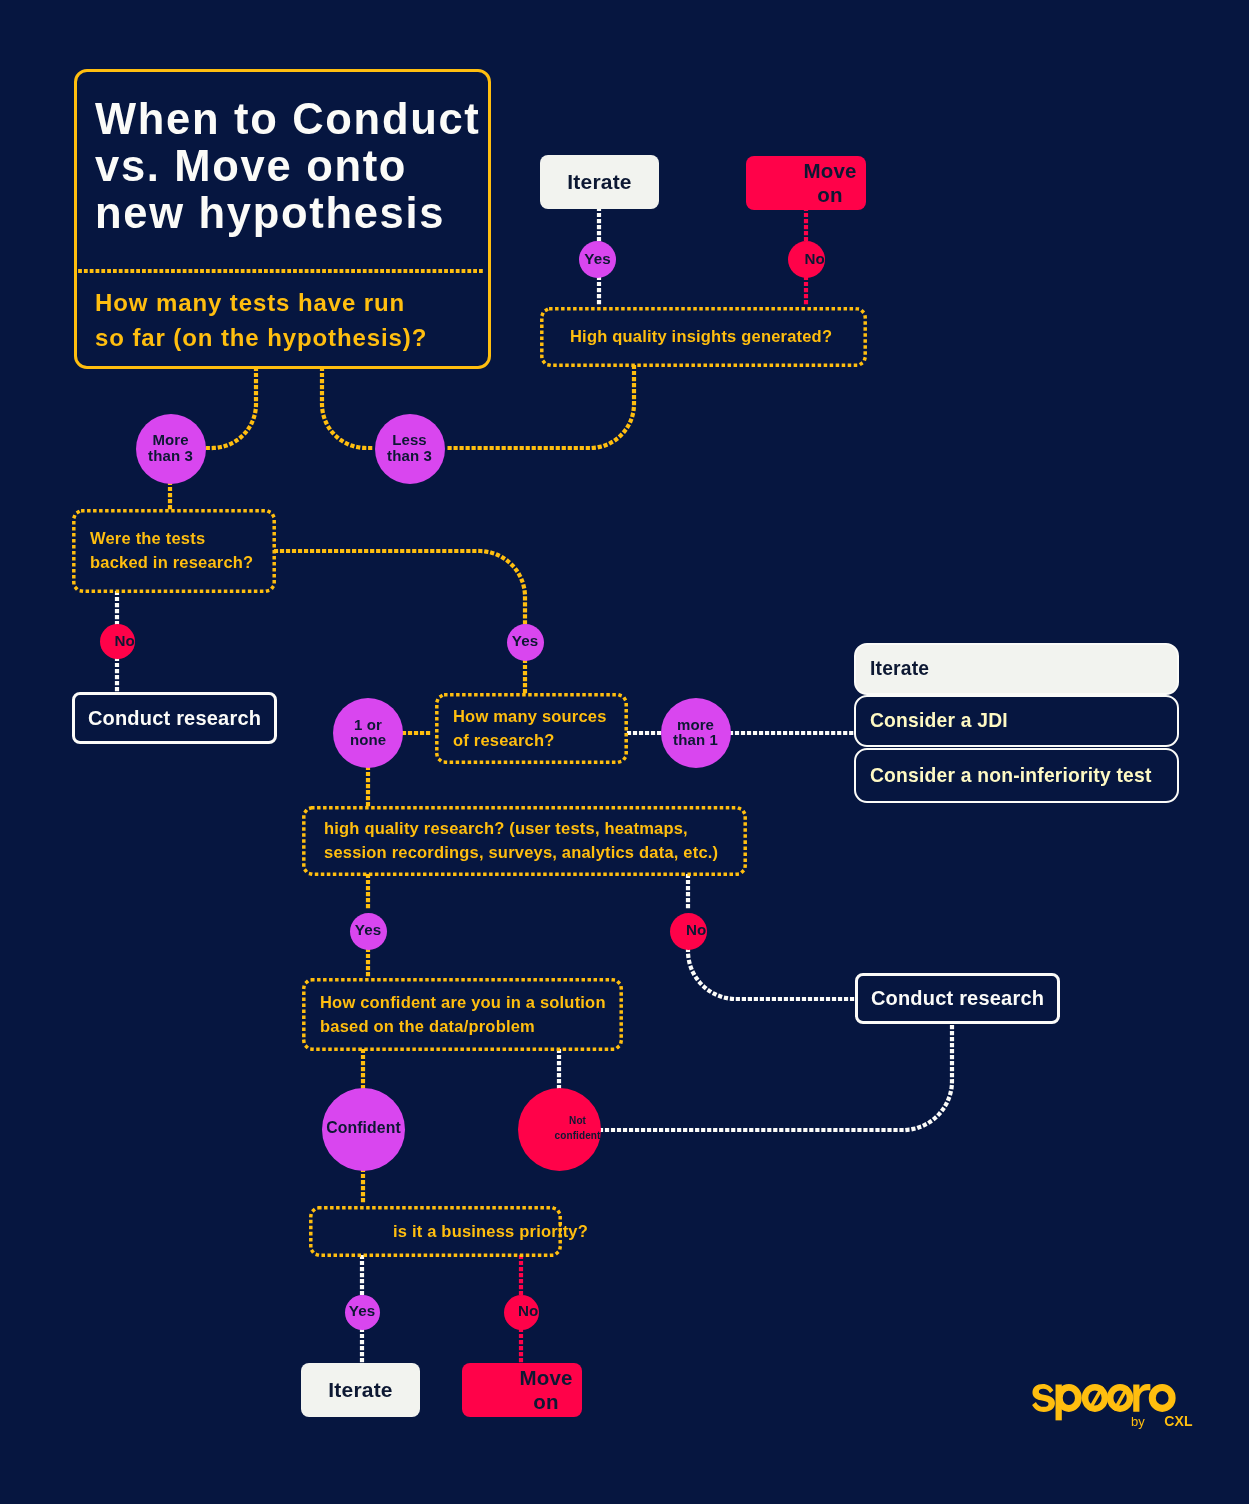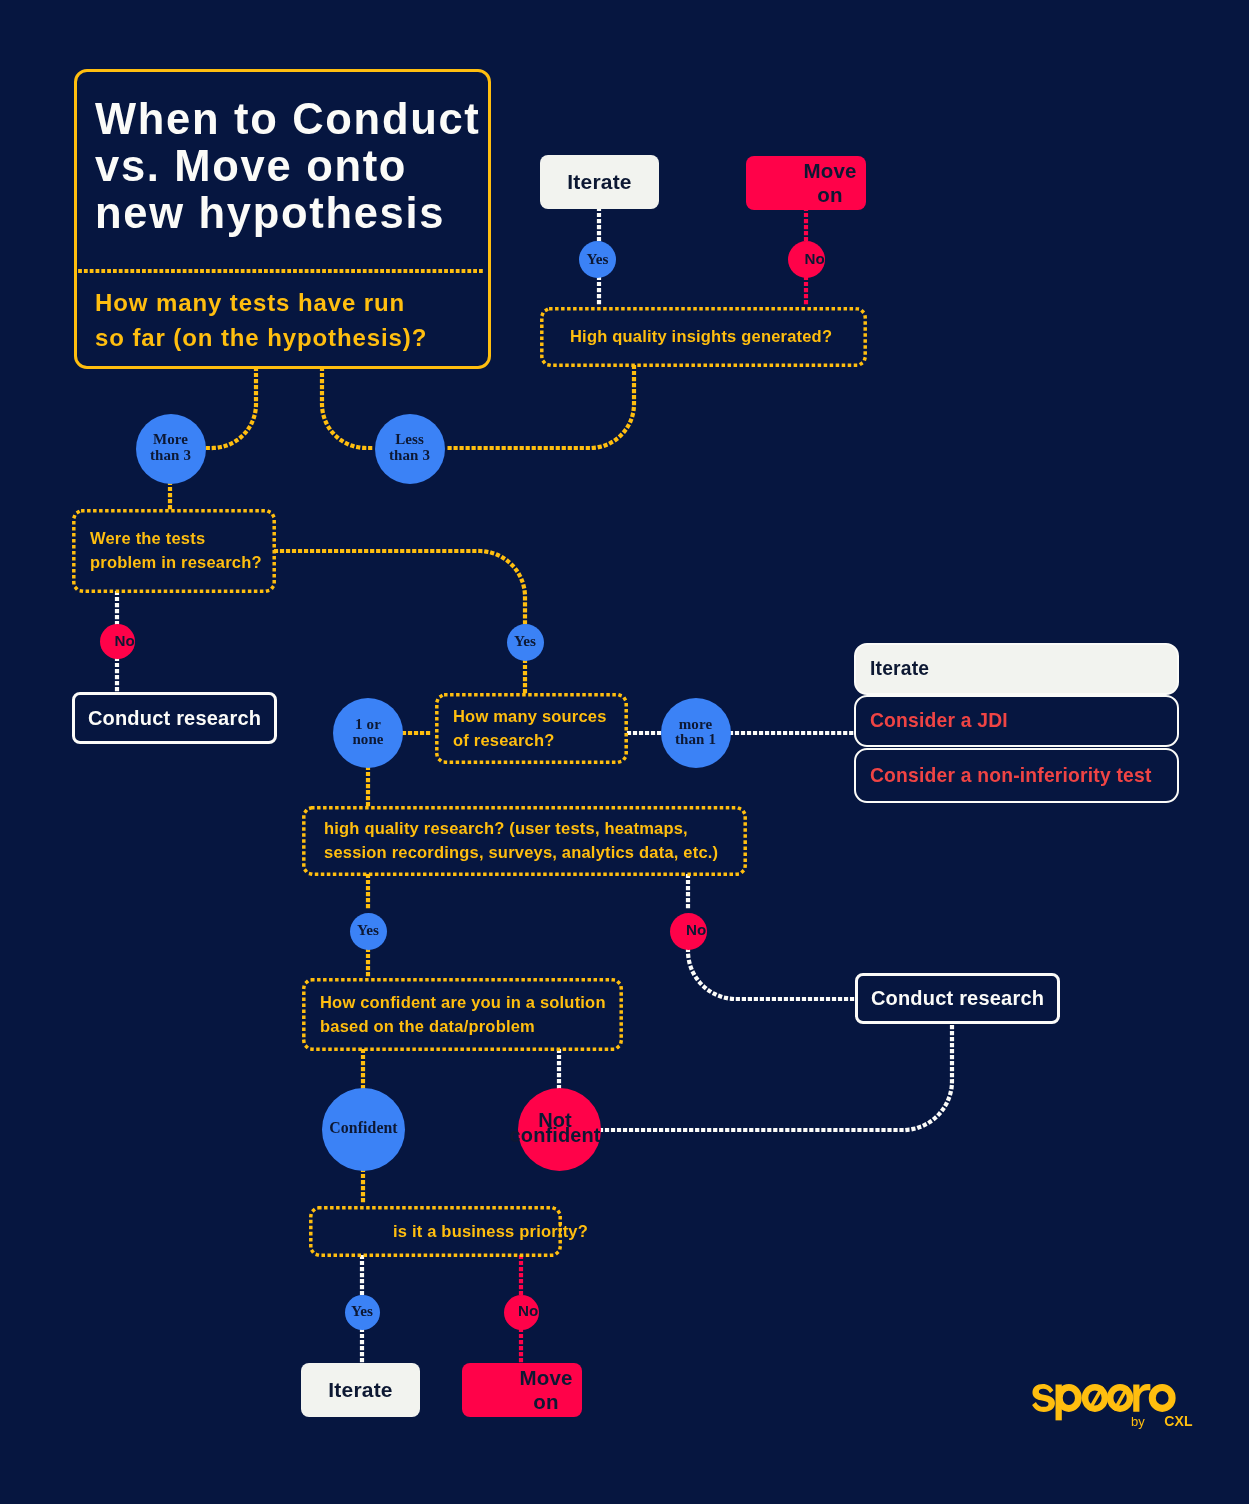--- a/index.html
+++ b/index.html
@@ -28,30 +28,30 @@
   .pill.pink{background:#FF0249;color:#0D1833;padding-left:48px;}
   .pill.outline{border:3.5px solid #FBFBF8;color:#FBFBF8;background:transparent;}
 
   
   .qbox{border-radius:12px;color:#FFBE0F;
     font-weight:700;font-size:16.5px;line-height:24px;letter-spacing:0.2px;
     display:flex;align-items:center;white-space:nowrap;}
 
   
   .circ{border-radius:50%;color:#0D1833;font-weight:700;letter-spacing:0.1px;}
-  .circ.gold{background:#3b82f6;font-family:Liberation Serif, serif;}
+  .circ.gold{background:#d946ef;}
   .circ.pink{background:#FF0249;justify-content:flex-end;}
 
   
   #outcome-stack{left:854px;top:643px;width:325px;height:161px;}
   .outcome{position:absolute;left:0;width:325px;box-sizing:border-box;
     border:2.6px solid #FBFBF8;border-radius:13px;display:flex;align-items:center;
     font-size:19.3px;font-weight:700;padding-left:14px;letter-spacing:0.2px;}
   .outcome.filled{background:#F2F3EF;color:#0D1833;}
-  .outcome.hollow{background:transparent;color:#ef4444;}
+  .outcome.hollow{background:transparent;color:#fef9c3;}
 
   
   #logo{left:1031px;top:1382px;width:148px;height:48px;}
   #logo-tagline{position:absolute;left:100px;top:31px;color:#FFBE0F;
      font-size:13px;font-weight:400;letter-spacing:0px;white-space:nowrap;}
   #logo-brand{font-weight:700;font-size:14px;letter-spacing:0.1px;margin-left:16px;}
   #logo svg{position:absolute;left:0;top:0;}
 </style>
 </head>
 <body>
@@ -134,21 +134,21 @@
     </div>
 <div class="nd ctr circ gold" style="left:374.5px;top:413.5px;width:70px;height:70px;font-size:15px;line-height:15.5px;">
       <div style="margin-top:-1.5px;">
         <div>Less</div>
         <div>than 3</div>
       </div>
     </div>
 <div class="nd qbox" style="left:72px;top:509px;width:204px;height:84px;padding-left:18px;">
       <div style="margin-top:-1.5px;">
         <div>Were the tests</div>
-        <div>problem in research?</div>
+        <div>backed in research?</div>
       </div>
     </div>
 <div class="nd ctr circ pink" style="left:100px;top:624px;width:35px;height:35px;font-size:15.2px;line-height:14.29px;">
       <div style="margin-top:-1.5px;">
         <div>No</div>
       </div>
     </div>
 <div class="nd ctr pill outline" style="left:72px;top:692px;width:205px;height:52px;font-size:20px;">
       <span>Conduct research</span>
     </div>
@@ -209,21 +209,21 @@
       <div style="margin-top:-1.5px;">
         <div>How confident are you in a solution</div>
         <div>based on the data/problem</div>
       </div>
     </div>
 <div class="nd ctr circ gold" style="left:322px;top:1087.5px;width:83px;height:83px;font-size:15.8px;line-height:14.85px;">
       <div style="margin-top:-1.5px;">
         <div>Confident</div>
       </div>
     </div>
-<div class="nd ctr circ pink" style="left:517.5px;top:1087.5px;width:83px;height:83px;font-size:20px;line-height:15.5px;">
+<div class="nd ctr circ pink" style="left:517.5px;top:1087.5px;width:83px;height:83px;font-size:10px;line-height:15.5px;">
       <div style="margin-top:-1.5px;">
         <div>Not</div>
         <div>confident</div>
       </div>
     </div>
 <div class="nd qbox" style="left:309px;top:1206px;width:253px;height:51px;padding-left:36px;">
       <div style="margin-top:-1.5px;margin-left:48px;">
         <div>is it a business priority?</div>
       </div>
     </div>

